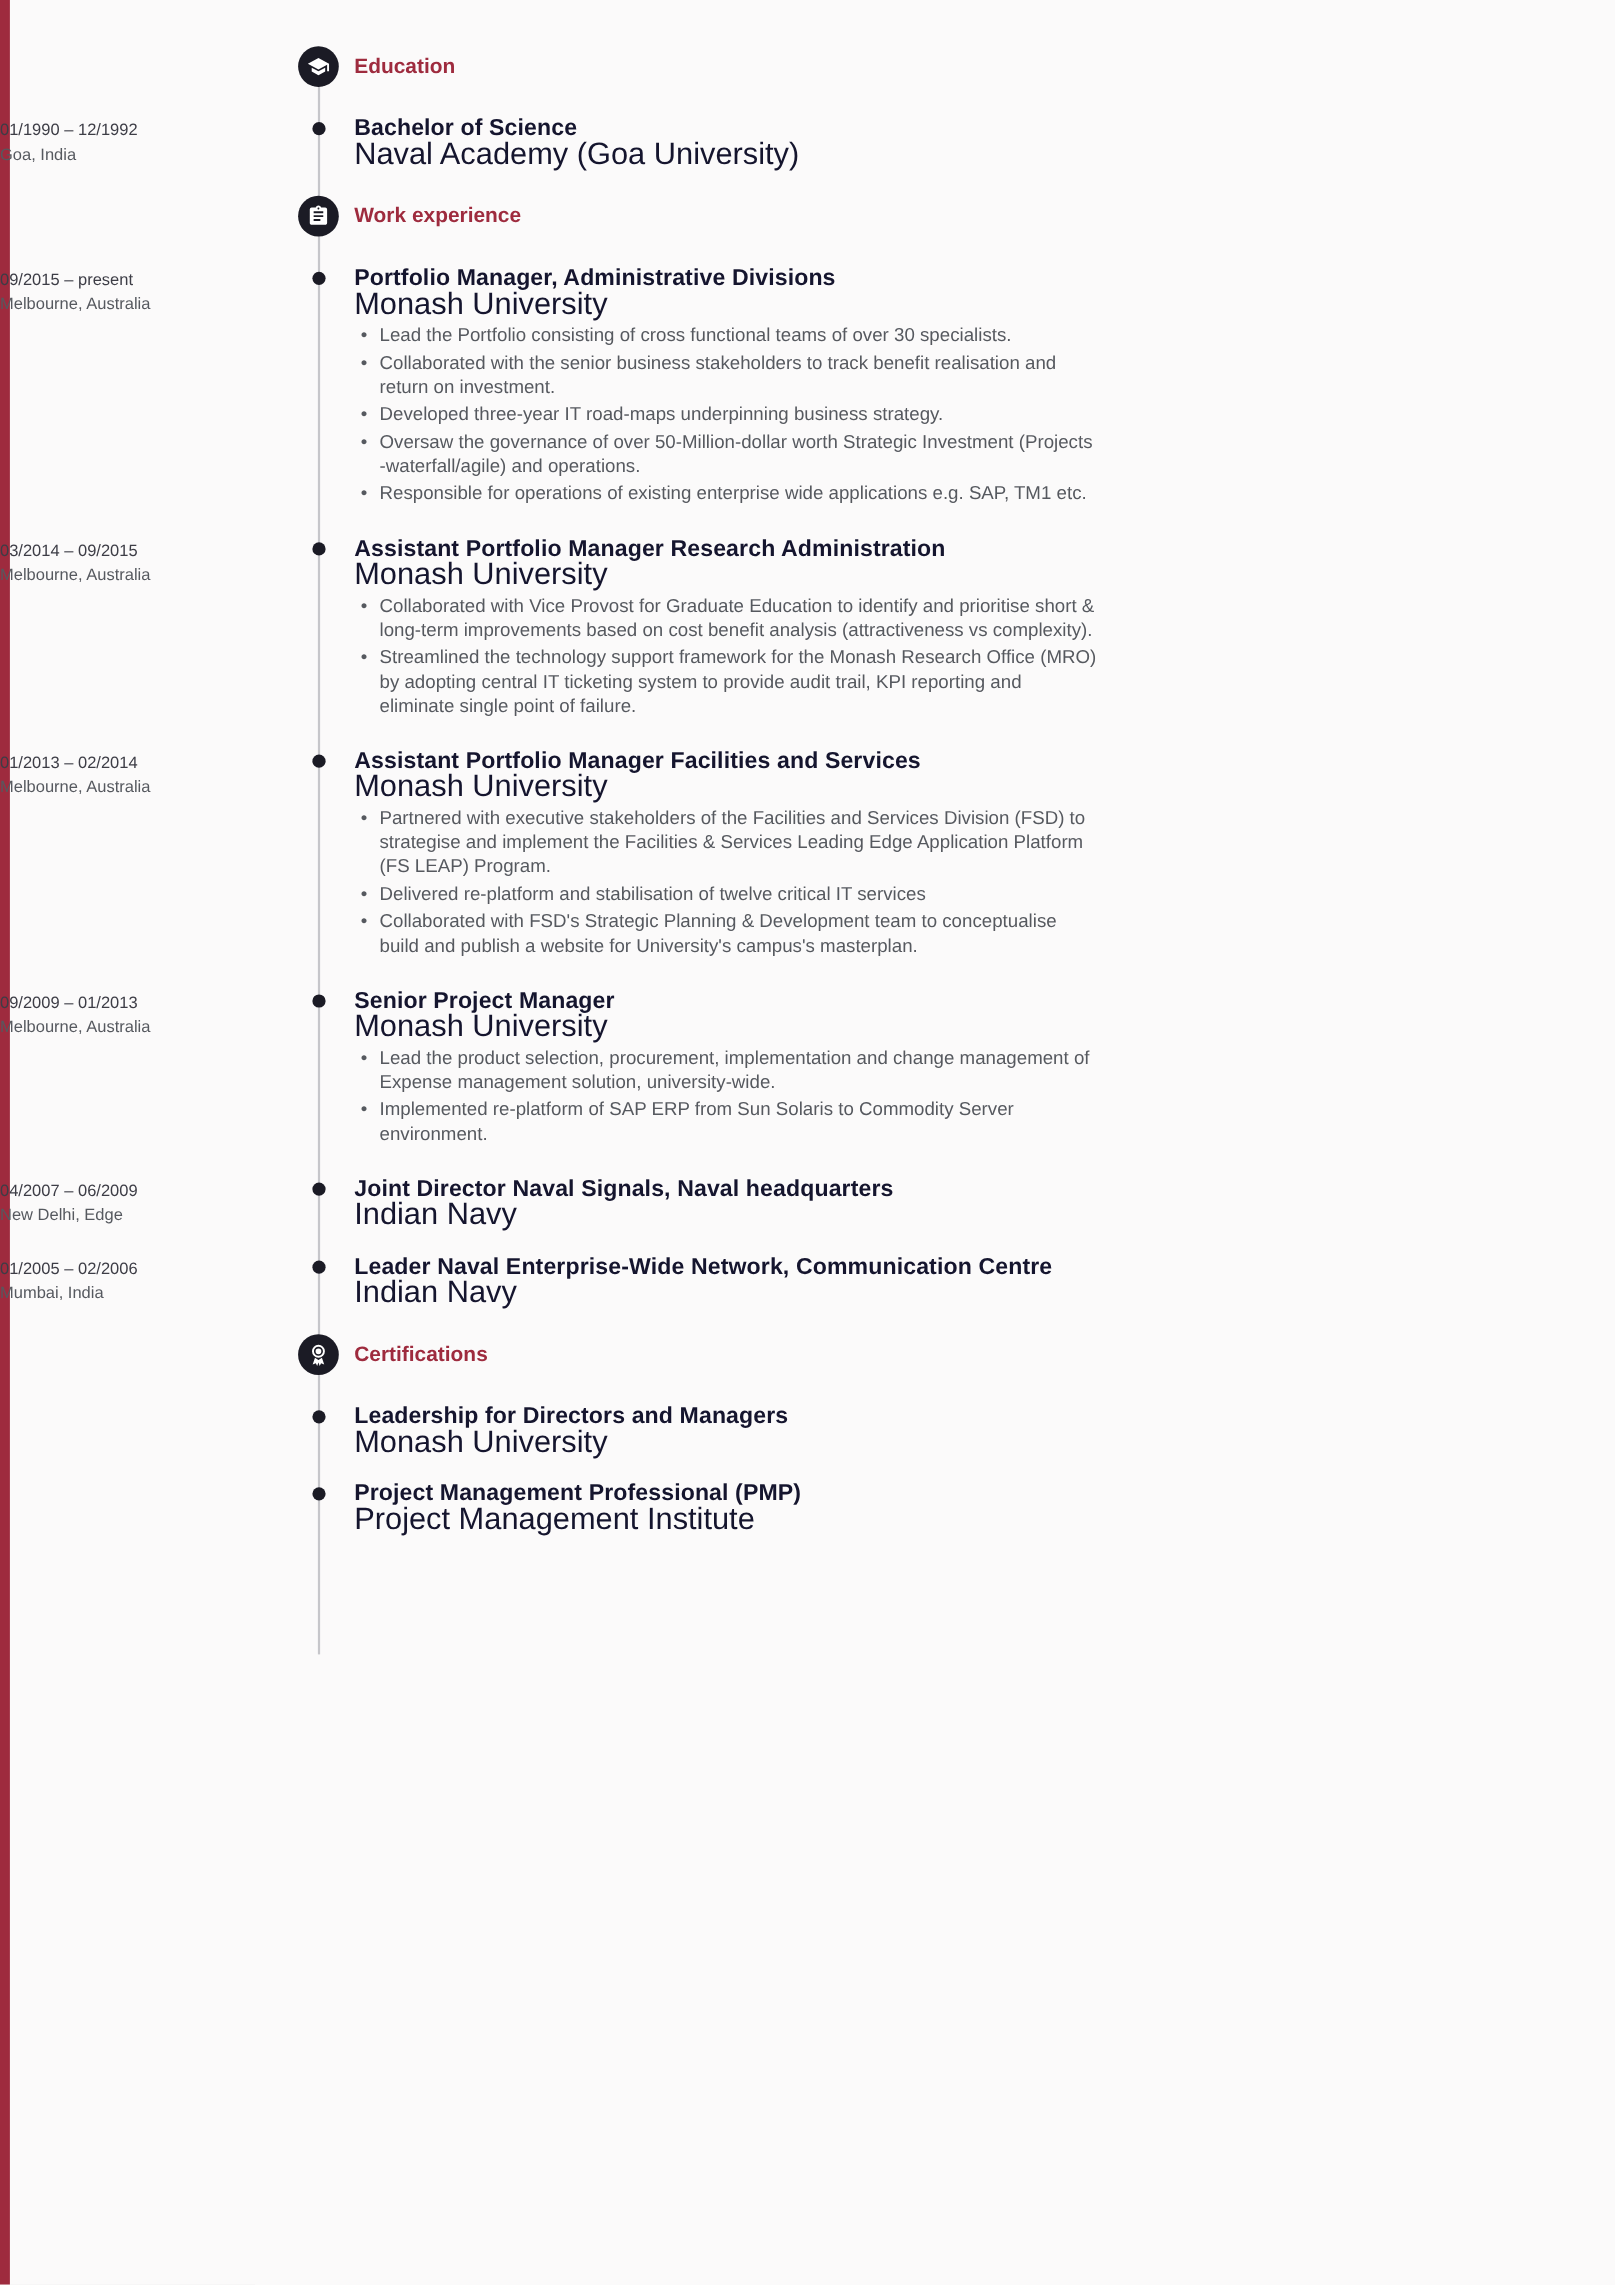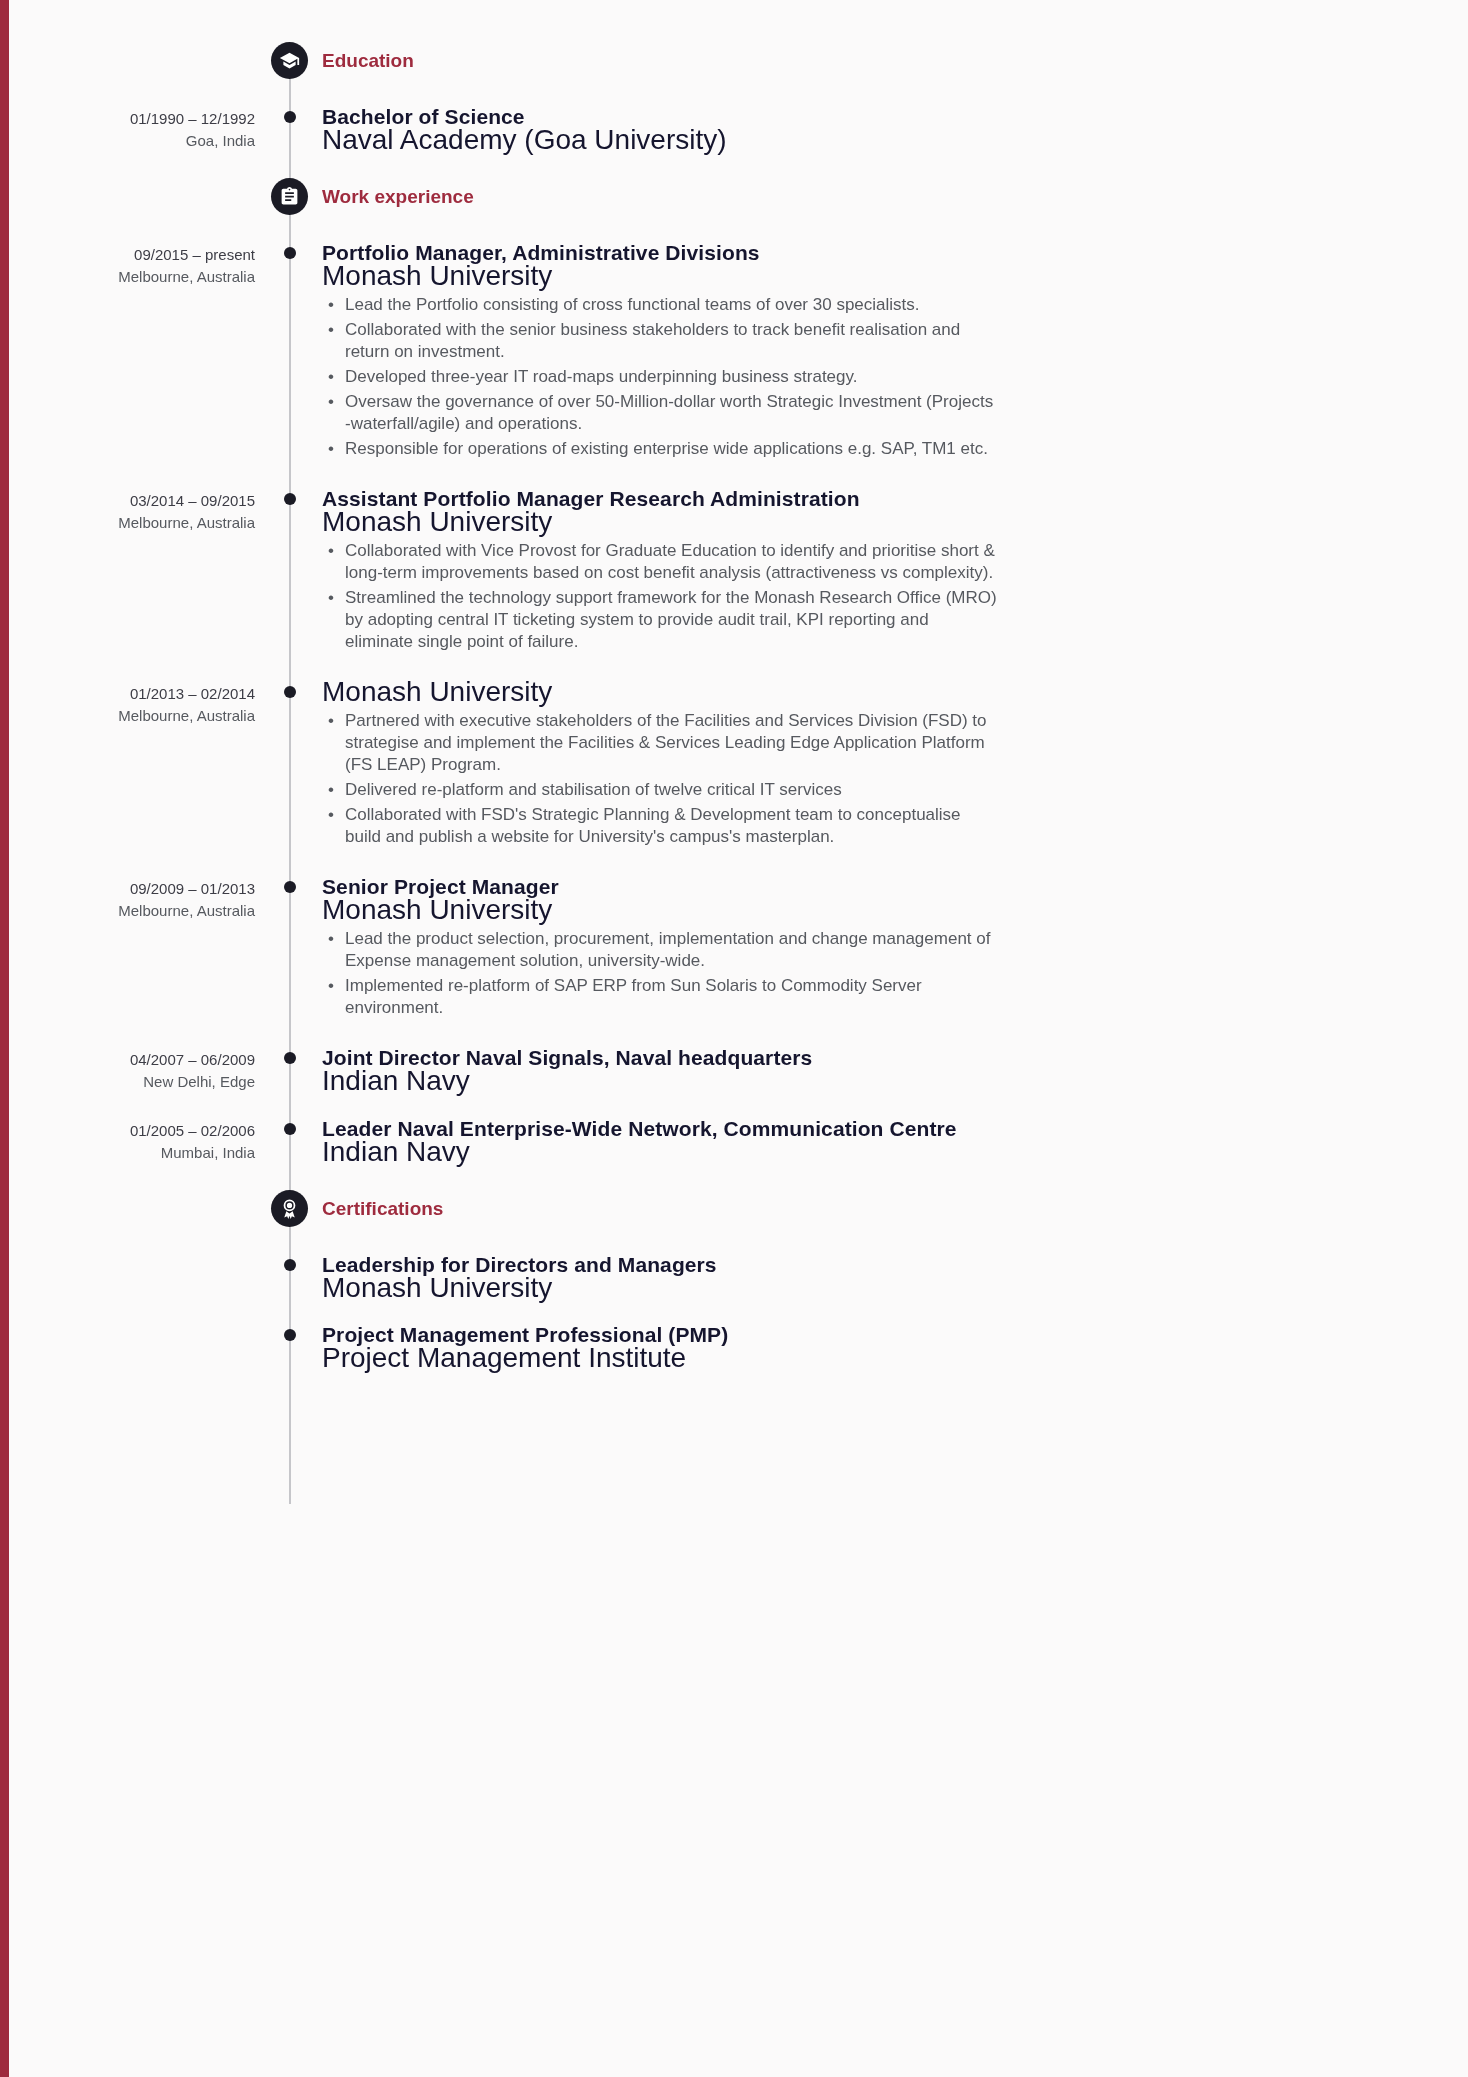--- a/index.html
+++ b/index.html
@@ -34,21 +34,21 @@
     display:flex; align-items:center; justify-content:center;
     margin-left:16px; position:relative; z-index:1;
   }
   .icon-circle svg { width:21px; height:21px; display:block; }
   .section-title {
     font-size:19px; font-weight:bold;
     color:var(--accent, #9e2b3e);
     align-self:center; line-height:1;
   }
   .entry { margin-bottom:24px; }
-  .meta { text-align:right; padding-top:3px; }
+  .meta { text-align:left; padding-top:3px; }
   .date { font-size:15px; color:var(--date-color,#3d3d46); line-height:22px; white-space:pre; }
   .location { font-size:15px; color:var(--body-color,#56595f); line-height:22px; }
   .dotcol { position:relative; }
   .dot {
     position:absolute; left:29px; top:6px;
     width:12px; height:12px; border-radius:50%;
     background:var(--dark, #1b1b25); z-index:1;
   }
   .entry-title {
     font-size:21px; line-height:23px; font-weight:bold;
@@ -162,20 +162,21 @@
 
   <div class="entry grid">
     <div class="meta">
       <div class="date">01/2013 – 02/2014</div>
       <div class="location">Melbourne, Australia</div>
     </div>
     <div class="dotcol">
       <span class="dot"></span>
     </div>
     <div class="body">
+      <h3 class="entry-title">Assistant Portfolio Manager Facilities and Services</h3>
       <h4 class="entry-subtitle">Monash University</h4>
       <ul class="bullets">
                 <li>Partnered with executive stakeholders of the Facilities and Services Division (FSD) to strategise and implement the Facilities &amp; Services Leading Edge Application Platform (FS LEAP) Program.</li>
                 <li>Delivered re-platform and stabilisation of twelve critical IT services</li>
                 <li>Collaborated with FSD's Strategic Planning &amp; Development team to conceptualise build and publish a website for University's campus's masterplan.</li>
               </ul>
     </div>
   </div>
 
   <div class="entry grid">

